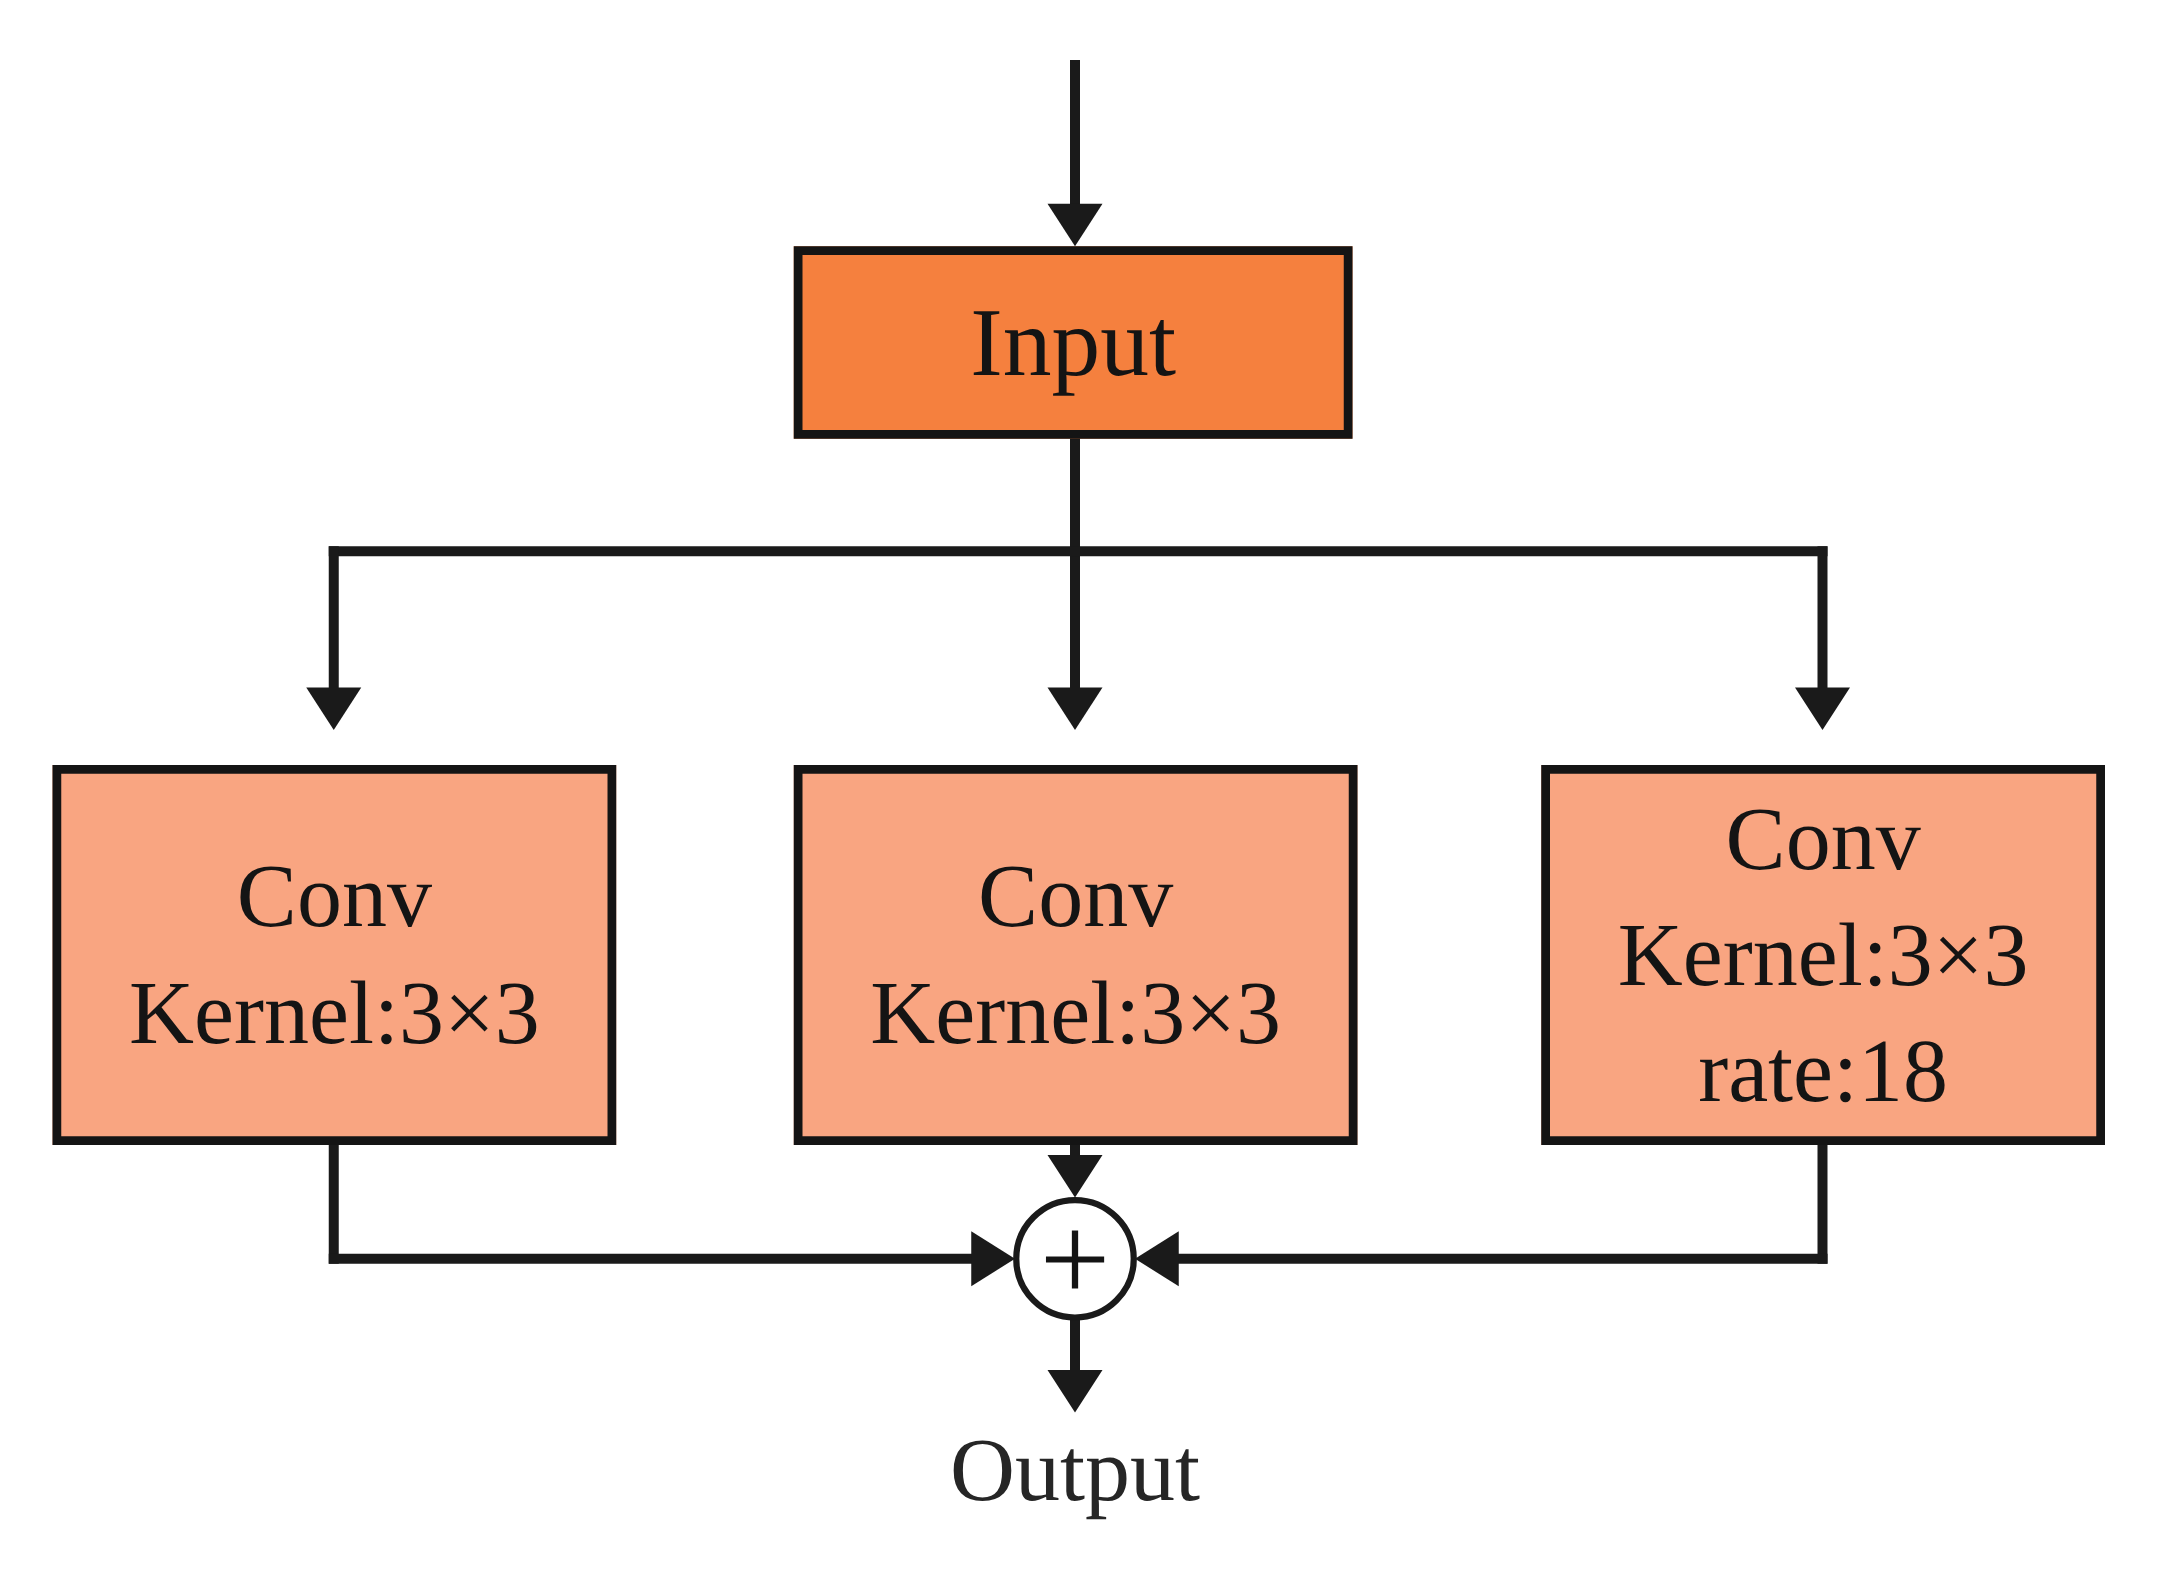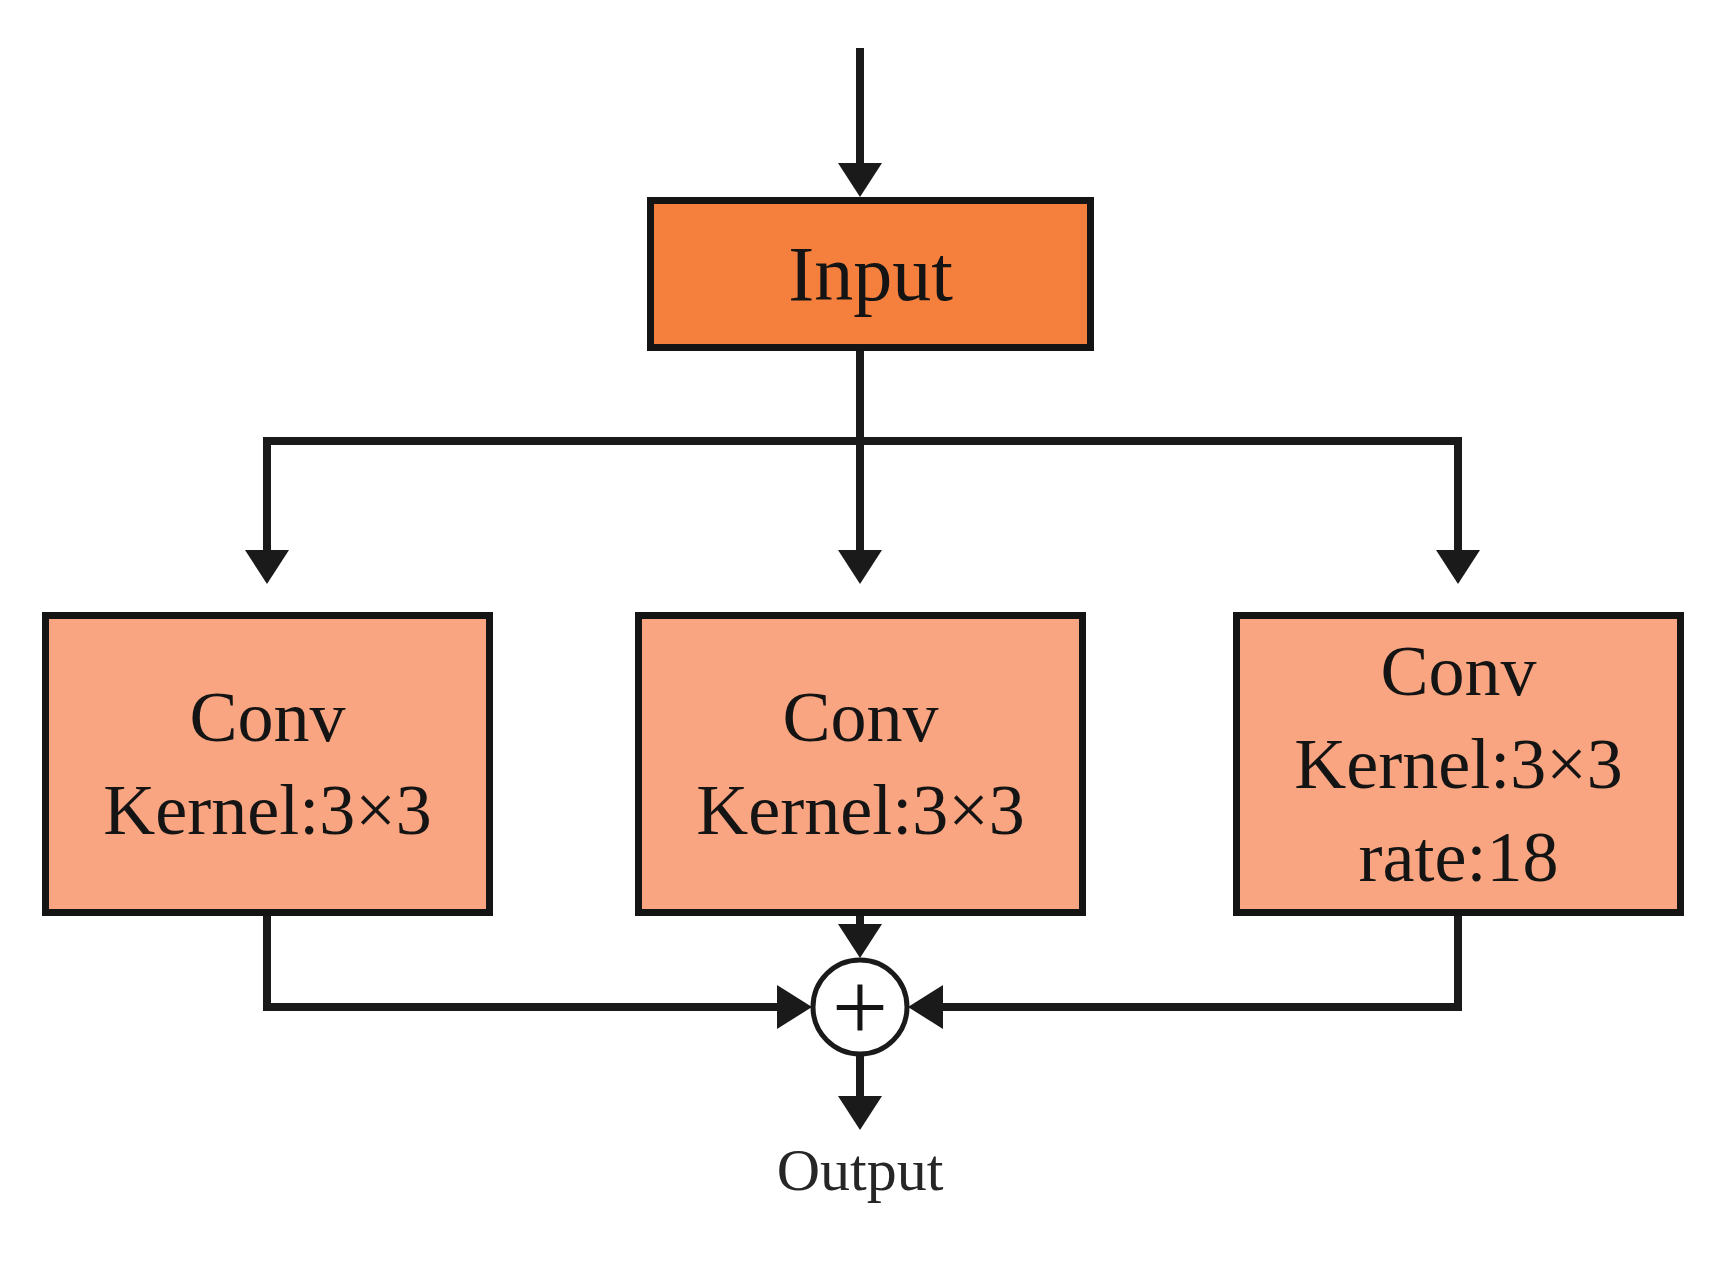--- a/index.html
+++ b/index.html
@@ -31,40 +31,39 @@
     text-align: center;
     color: #141414;
   }
   .node-input {
     left: 635px;
     top: 197px;
     width: 447px;
     height: 154px;
     font-size: 78px;
     line-height: 1;
-    margin-left: 12px;
   }
   .node-conv {
     top: 612px;
     width: 451px;
     height: 304px;
     font-size: 72px;
     line-height: 93px;
   }
   .node-conv-1 { left: 42px; }
   .node-conv-2 { left: 635px; }
   .node-conv-3 { left: 1233px; }
   .conv-line { display: block; white-space: nowrap; }
   .output-label {
     position: absolute;
     left: 610px;
     top: 1140px;
     width: 500px;
     text-align: center;
-    font-size: 60px;
+    font-size: 72px;
     line-height: 1;
     color: #262626;
   }
   .plus-glyph {
     font-family: "Liberation Serif", serif;
     font-size: 100px;
     fill: #141414;
   }
 </style>
 </head>

